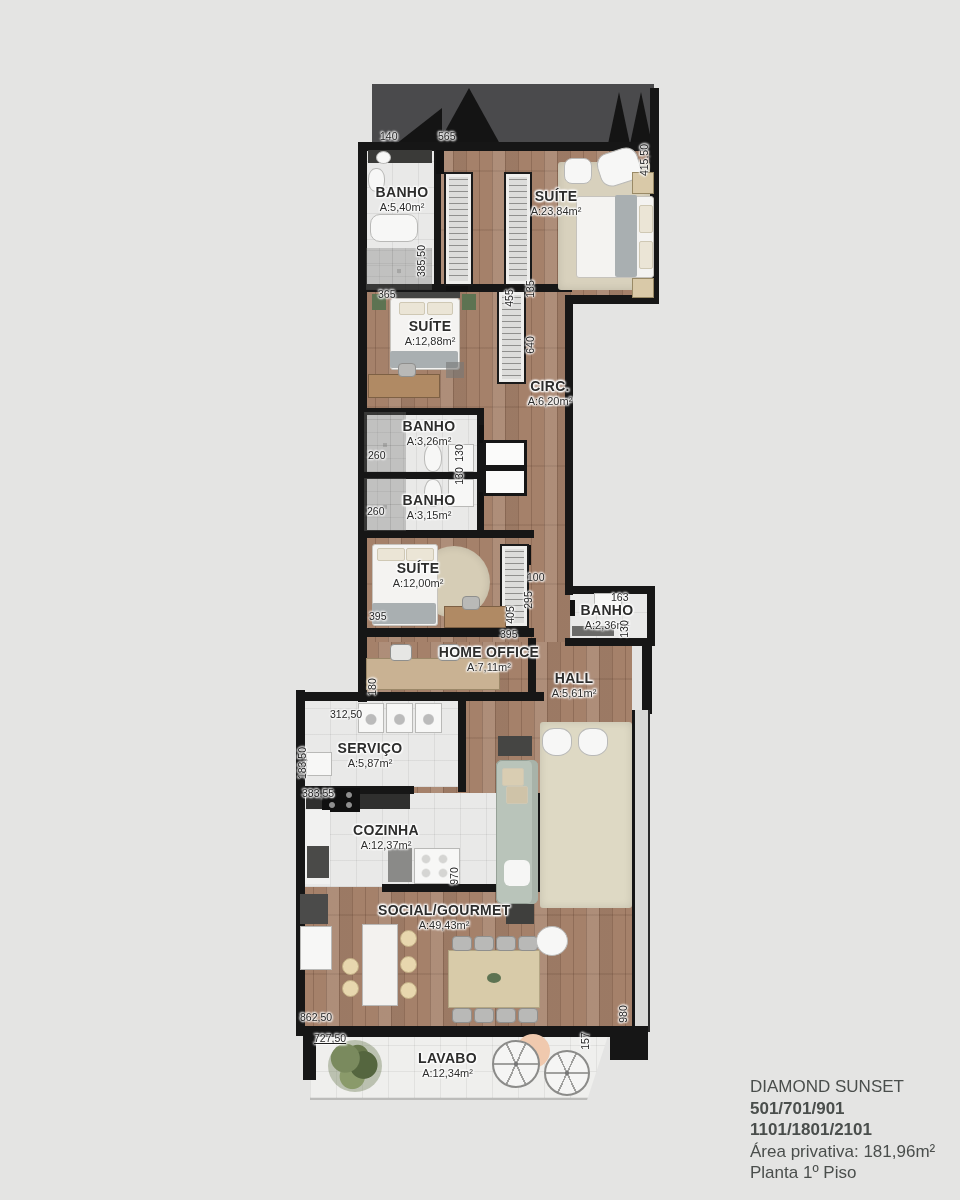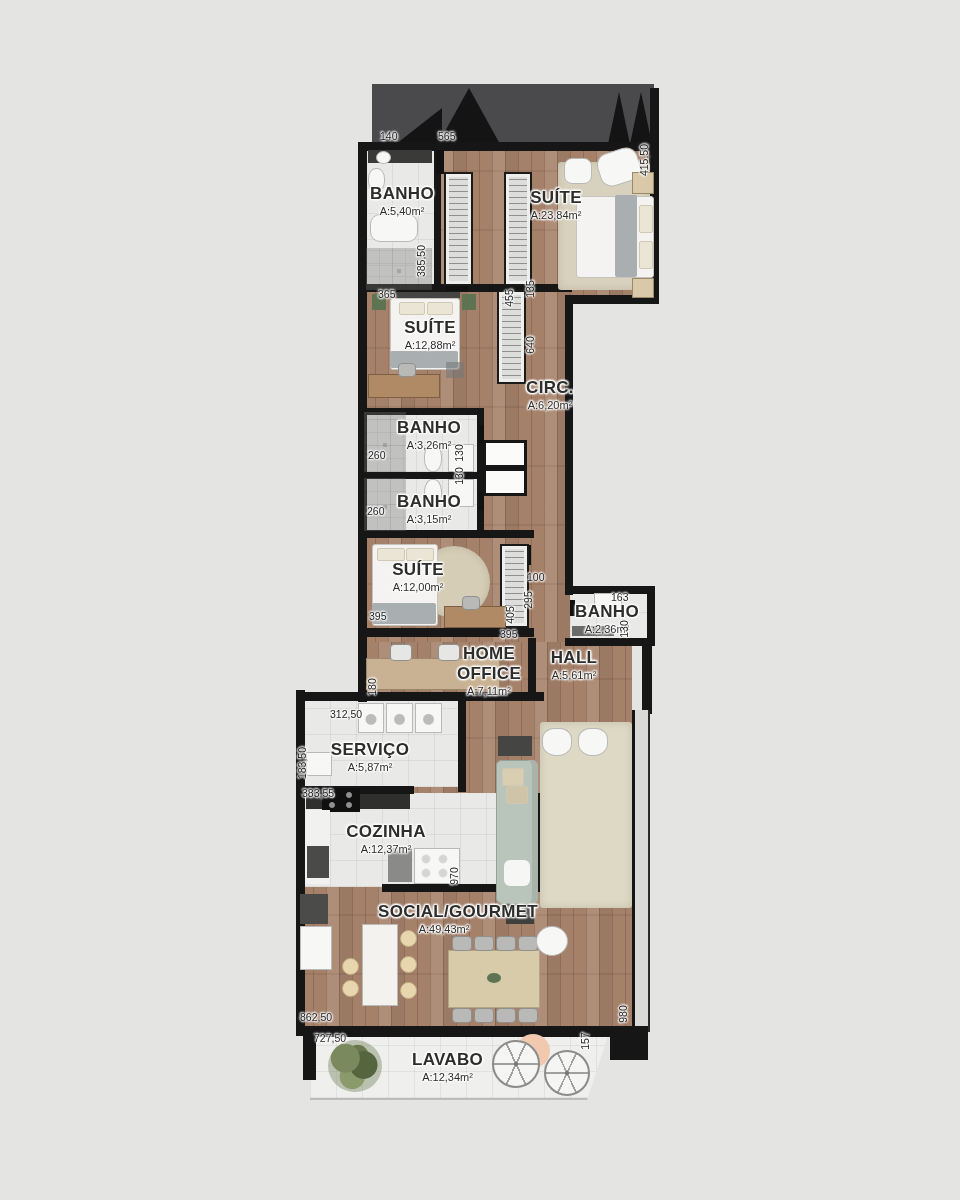--- a/index.html
+++ b/index.html
@@ -25,21 +25,21 @@
   .rug{position:absolute;background:#d8d1bd;border-radius:3px;box-shadow:inset 0 0 8px rgba(0,0,0,.12);}
   .bed{position:absolute;background:#f4f3f1;border:1px solid #c6c3bd;border-radius:3px;}
   .pillow{position:absolute;background:#ebe5d6;border:1px solid #cfc8b4;border-radius:2px;}
   .blanket{position:absolute;background:#a9afb1;border-radius:2px;}
   .white-fix{position:absolute;background:#f7f7f6;border:1px solid #b9b9b7;}
   .dark-furn{position:absolute;background:#454543;}
   .chair{position:absolute;background:#b9b9b7;border:1px solid #8f8f8d;border-radius:4px;}
   .stool{position:absolute;background:#e8d7ae;border:1px solid #c2ae84;border-radius:50%;width:15px;height:15px;}
   .room-label{position:absolute;text-align:center;color:#2d2d2c;z-index:30;
     text-shadow:0 0 2px #fff,0 0 2px #fff,0 0 3px #fff,1px 1px 2px #fff,-1px -1px 2px #fff,1px -1px 2px #fff,-1px 1px 2px #fff;}
-  .room-label .nm{display:block;font-weight:700;font-size:17px;letter-spacing:.3px;}
+  .room-label .nm{display:block;font-weight:700;font-size:14px;letter-spacing:.3px;}
   .room-label .ar{display:block;font-size:11px;margin-top:1px;}
   .dim{position:absolute;font-size:10.5px;color:#1f1f1f;white-space:nowrap;z-index:30;
     text-shadow:0 0 2px #fff,0 0 2px #fff,0 0 3px #fff,1px 1px 2px #fff,-1px -1px 2px #fff;}
   .dim.v{width:44px;height:16px;text-align:center;transform:rotate(-90deg);}
   .info{position:absolute;left:750px;top:1076px;color:#4a4e4c;font-size:17px;line-height:21.5px;z-index:40;}
   .info .b{font-weight:700;}
   .bench{position:absolute;background:#fbfbfa;border:3px solid #161616;}
   .door{position:absolute;background:#111;}
   .sill{position:absolute;background:#d9d9d7;border-left:3px solid #161616;border-right:2px solid #2a2a2a;}
   .roundchair{position:absolute;border-radius:50%;border:2px solid #8b8b89;background:#f5f5f4;
@@ -257,21 +257,21 @@
       <span class="ar">A:12,00m²</span>
     </div>
   <div class="room-label" style="left:566px;top:602px;width:82px;">
     <span class="nm">BANHO</span>
       <span class="ar">A:2,36m²</span>
     </div>
   <div class="room-label" style="left:430px;top:644px;width:118px;">
     <span class="nm">HOME OFFICE</span>
       <span class="ar">A:7,11m²</span>
     </div>
-  <div class="room-label" style="left:540px;top:648px;width:68px;">
+  <div class="room-label" style="left:540px;top:670px;width:68px;">
     <span class="nm">HALL</span>
       <span class="ar">A:5,61m²</span>
     </div>
   <div class="room-label" style="left:330px;top:740px;width:80px;">
     <span class="nm">SERVIÇO</span>
       <span class="ar">A:5,87m²</span>
     </div>
   <div class="room-label" style="left:345px;top:822px;width:82px;">
     <span class="nm">COZINHA</span>
       <span class="ar">A:12,37m²</span>
@@ -303,18 +303,25 @@
   <div class="dim" style="left:527px;top:571px;">100</div>
   <div class="dim" style="left:611px;top:591px;">163</div>
   <div class="dim v" style="left:604px;top:621px;">130</div>
   <div class="dim" style="left:500px;top:628px;">395</div>
   <div class="dim v" style="left:352px;top:679px;">180</div>
   <div class="dim" style="left:302px;top:708px;margin-left:28px;">312,50</div>
   <div class="dim v" style="left:282px;top:755px;">183,50</div>
   <div class="dim" style="left:302px;top:787px;">383,55</div>
   <div class="dim v" style="left:434px;top:868px;">970</div>
   <div class="dim" style="left:300px;top:1011px;">862,50</div>
-  <div class="dim" style="left:314px;top:1032px;">727,50</div>
+  <div class="dim" style="left:314px;top:1032px;text-decoration:underline;">727,50</div>
   <div class="dim v" style="left:603px;top:1006px;">980</div>
   <div class="dim v" style="left:565px;top:1033px;">157</div>
 
+  <div class="info">
+    <div>DIAMOND SUNSET</div>
+    <div class="b">501/701/901</div>
+    <div class="b">1101/1801/2101</div>
+    <div>Área privativa: 181,96m²</div>
+    <div>Planta 1º Piso</div>
+  </div>
 
 </div>
 
 </body></html>

